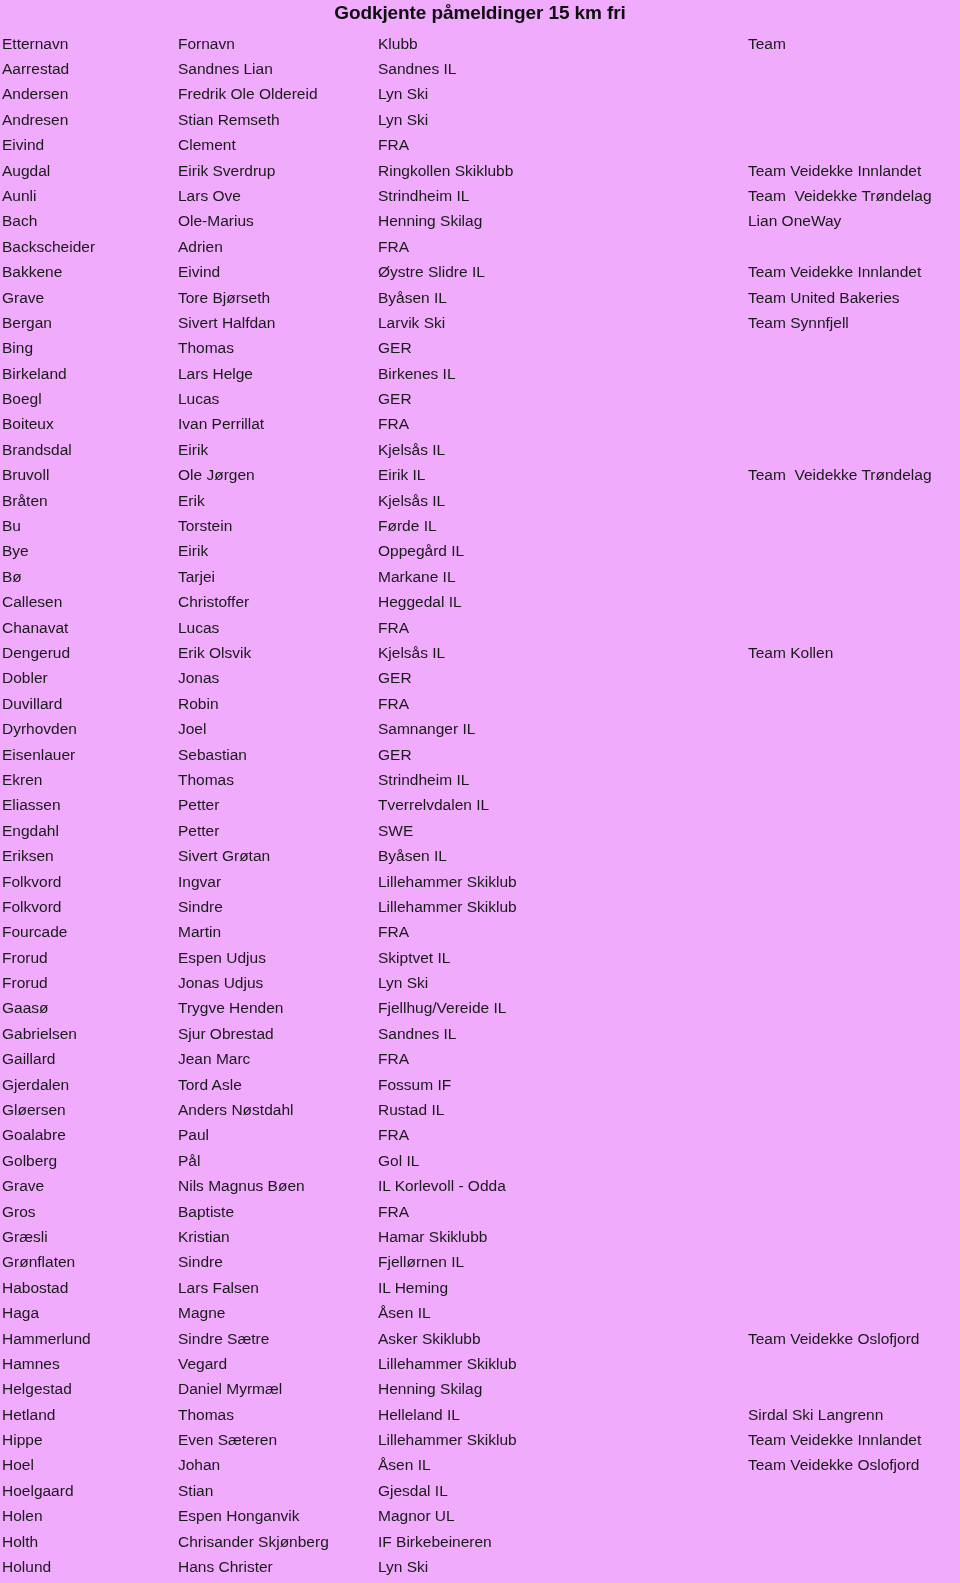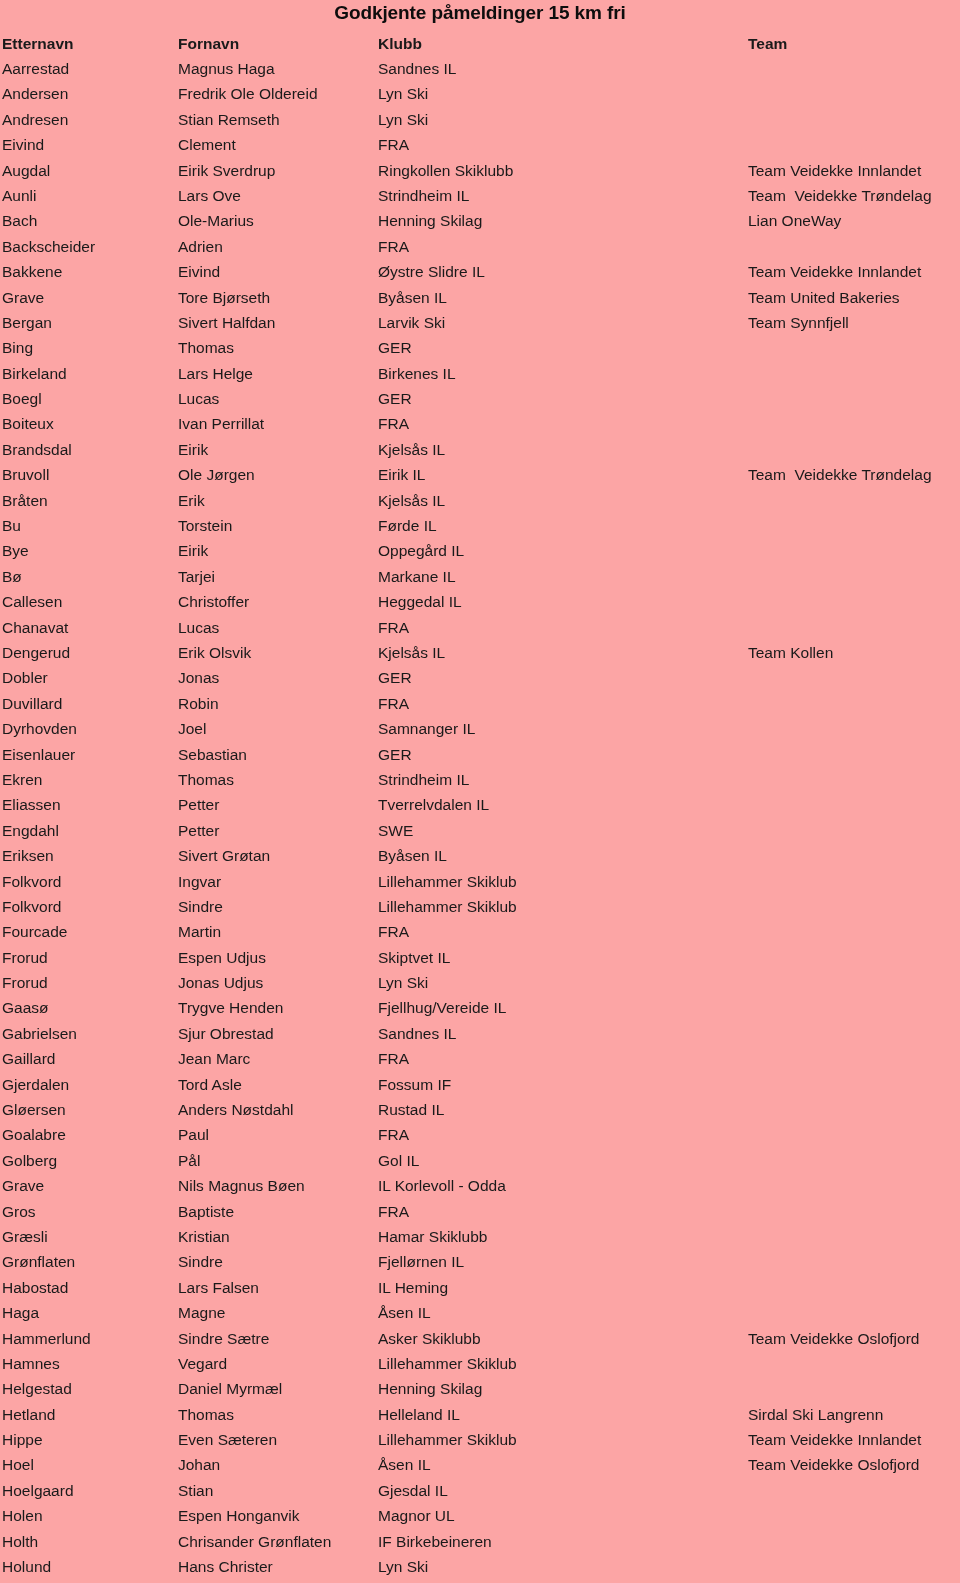--- a/index.html
+++ b/index.html
@@ -11,21 +11,21 @@
     width: 960px;
     height: 1583px;
     font-family: "Liberation Sans", sans-serif;
     color: #1a1a1a;
     overflow: hidden;
   }
   .page {
     position: relative;
     width: 960px;
     height: 1583px;
-    background: #fca5a5;
+    background: #f0abfc;
   }
   .doc-title {
     position: absolute;
     top: 2px;
     left: 0;
     width: 960px;
     text-align: center;
     font-size: 19px;
     font-weight: bold;
     letter-spacing: -0.1px;
@@ -37,21 +37,21 @@
     left: 0;
     width: 960px;
   }
   .row {
     position: relative;
     height: 25.4px;
     line-height: 25.4px;
     white-space: nowrap;
   }
   .row.header {
-    font-weight: bold;
+    font-weight: normal;
     height: 25px;
     line-height: 25px;
   }
   .cell {
     position: absolute;
     top: 0;
     font-size: 15.5px;
     white-space: pre;
     overflow: visible;
   }
@@ -69,21 +69,21 @@
 
   <div class="table" id="entries-table">
       <div class="row header">
         <div class="cell c-etternavn">Etternavn</div>
         <div class="cell c-fornavn">Fornavn</div>
         <div class="cell c-klubb">Klubb</div>
         <div class="cell c-team">Team</div>
       </div>
       <div class="row">
         <div class="cell c-etternavn">Aarrestad</div>
-        <div class="cell c-fornavn">Magnus Haga</div>
+        <div class="cell c-fornavn">Sandnes Lian</div>
         <div class="cell c-klubb">Sandnes IL</div>
         <div class="cell c-team"></div>
       </div>
       <div class="row">
         <div class="cell c-etternavn">Andersen</div>
         <div class="cell c-fornavn">Fredrik Ole Oldereid</div>
         <div class="cell c-klubb">Lyn Ski</div>
         <div class="cell c-team"></div>
       </div>
       <div class="row">
@@ -417,21 +417,21 @@
         <div class="cell c-team"></div>
       </div>
       <div class="row">
         <div class="cell c-etternavn">Holen</div>
         <div class="cell c-fornavn">Espen Honganvik</div>
         <div class="cell c-klubb">Magnor UL</div>
         <div class="cell c-team"></div>
       </div>
       <div class="row">
         <div class="cell c-etternavn">Holth</div>
-        <div class="cell c-fornavn">Chrisander Grønflaten</div>
+        <div class="cell c-fornavn">Chrisander Skjønberg</div>
         <div class="cell c-klubb">IF Birkebeineren</div>
         <div class="cell c-team"></div>
       </div>
       <div class="row">
         <div class="cell c-etternavn">Holund</div>
         <div class="cell c-fornavn">Hans Christer</div>
         <div class="cell c-klubb">Lyn Ski</div>
         <div class="cell c-team"></div>
       </div>
     </div>

